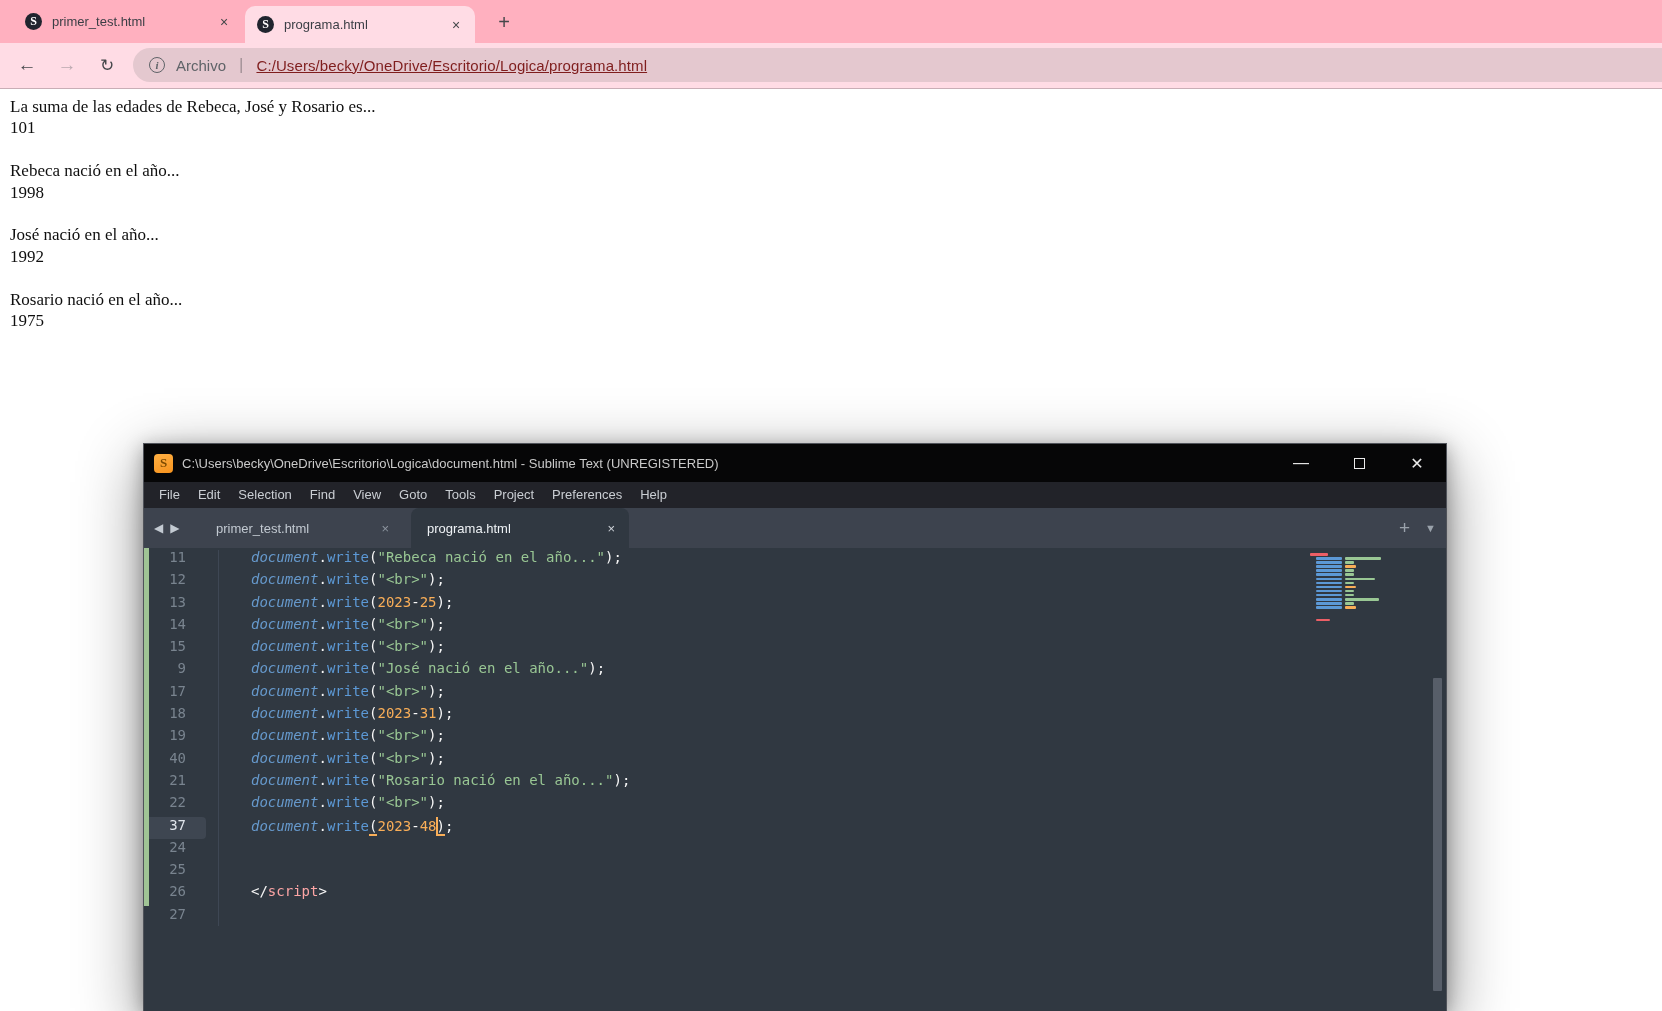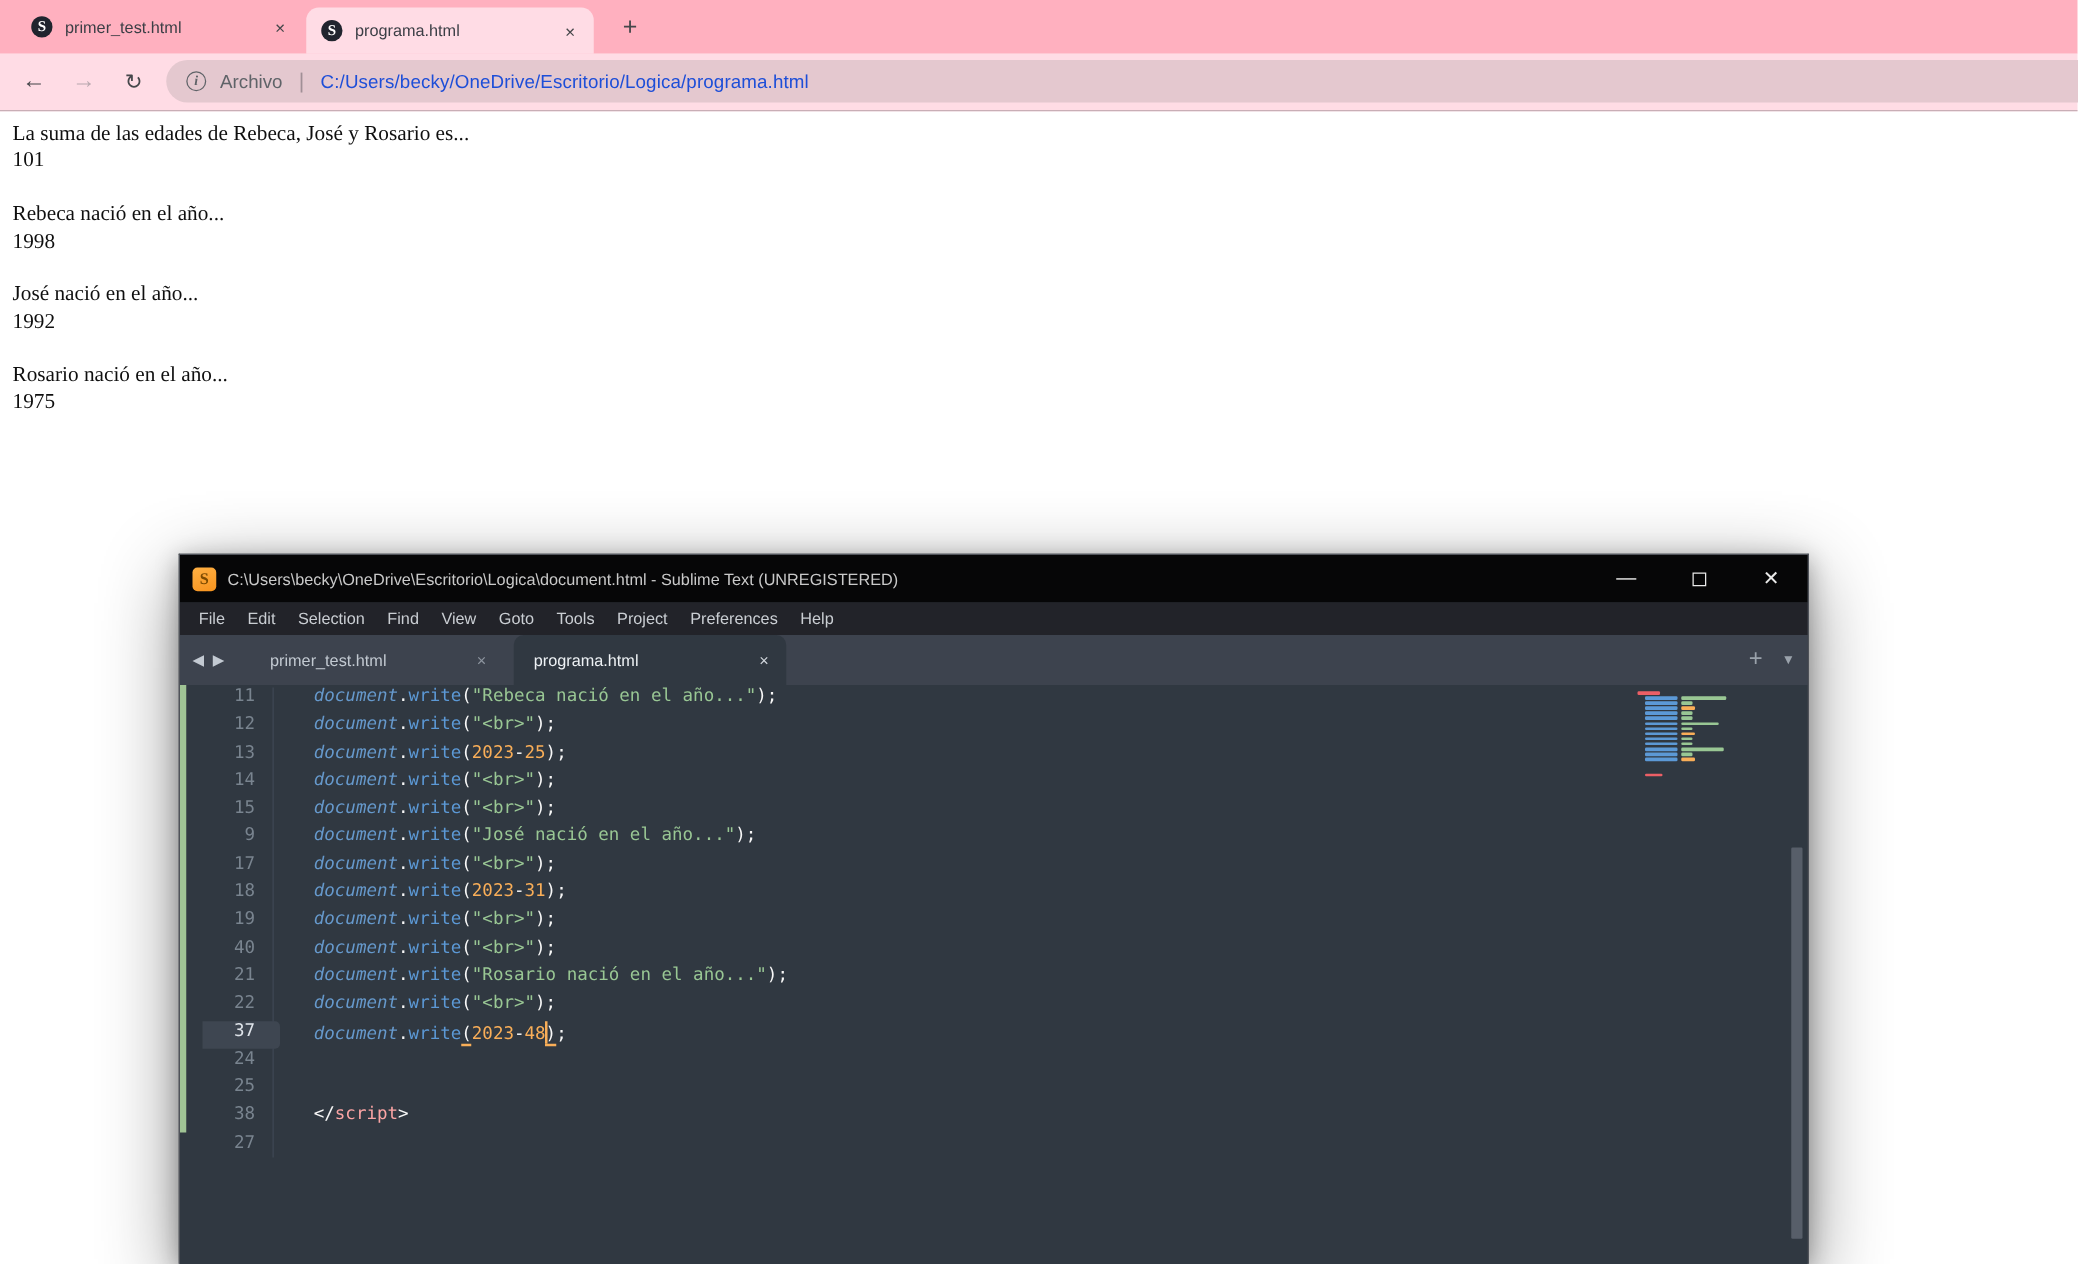--- a/index.html
+++ b/index.html
@@ -24,21 +24,21 @@
   .nav-ic { position:absolute; top:7px; width:30px; height:30px; display:flex; align-items:center;
             justify-content:center; font-size:19px; color:#46474b; border-radius:50%; }
   .nav-back { left:12px; } .nav-fwd { left:52px; color:#bba9b0; } .nav-reload { left:92px; font-size:17px; }
   .omnibox { position:absolute; left:133px; right:-30px; top:5px; height:34px; background:#e4c8cf;
              border-radius:17px; display:flex; align-items:center; font-size:15px; }
   .info-ic { width:16px; height:16px; border-radius:50%; border:1.5px solid #5f6368; color:#5f6368;
              display:flex; align-items:center; justify-content:center;
              font:italic bold 11px "Liberation Serif", serif; margin:0 11px 0 16px; flex:0 0 auto; }
   .scheme { color:#5f6368; }
   .omni-sep { color:#a08f96; margin:0 13px; font-size:17px; font-weight:100; }
-  .url { color:#1d4ed8; letter-spacing:.1px; }
+  .url { color:#7f1d1d; letter-spacing:.1px;text-decoration:underline; }
   .page { position:absolute; left:0; top:90px; width:1662px; height:921px; background:#fff; }
   .page-text { position:absolute; left:10px; top:6px; font:17px/21.4px "Liberation Serif", serif;
                color:#0f0f0f; white-space:pre-line; }
 
   
   .st-window { position:absolute; left:143px; top:443px; width:1304px; height:568px;
                background:#303841; box-shadow:0 18px 60px rgba(0,0,0,.45), 0 4px 18px rgba(0,0,0,.3);
                border:1px solid #50535a; border-bottom:none; }
   .st-titlebar { position:absolute; left:0; top:0; width:100%; height:38px; background:#060607;
                  display:flex; align-items:center; }
@@ -63,21 +63,21 @@
   .st-tab1 .st-tab-label { color:#c2c9d1; }
   .st-tab2 { left:267px; width:218px; background:#303841; border-radius:8px 8px 0 0; padding:0 14px 0 16px; }
   .st-tab2 .st-tab-label { color:#eef2f5; }
   .st-tab2 .st-tab-close { color:#cfd4da; }
   .st-tab-extra { position:absolute; right:10px; top:0; height:40px; display:flex; align-items:center; gap:15px;
                   color:#9aa2ab; }
   .st-plus { font-size:19px; } .st-caret { font-size:11px; }
 
   .st-editor { position:absolute; left:0; top:104px; width:100%; height:464px; background:#303841; overflow:hidden; }
   .diff-strip { position:absolute; left:0; top:0; width:5px; height:358px; background:#a0c495; z-index:3; }
-  .gutter { position:absolute; left:18px; top:0; width:62px; padding-top:1px; z-index:2; }
+  .gutter { position:absolute; left:0; top:0; width:62px; padding-top:1px; z-index:2; }
   .ln { height:22.3px; line-height:22.3px; text-align:right; padding-right:20px;
         font:14px "DejaVu Sans Mono", monospace; color:#79848f; }
   .ln.cur { background:#3e4651; border-radius:0 4px 4px 0; color:#dfe4ea; }
   .indent-guide { position:absolute; left:74px; top:2px; width:1px; height:376px; background:#3e4754; }
   .code { position:absolute; left:107px; top:0; padding-top:1px; z-index:1; }
   .line { height:22.3px; line-height:22.3px; font:14px "DejaVu Sans Mono", monospace; white-space:pre; }
   .tk-d { color:#6699cc; font-style:italic; }
   .tk-f { color:#5c99d6; }
   .tk-p { color:#f7f7f7; }
   .tk-u { color:#f7f7f7; border-bottom:2px solid #f9ae58; }
@@ -194,21 +194,21 @@
         <div class="ln">9</div>
         <div class="ln">17</div>
         <div class="ln">18</div>
         <div class="ln">19</div>
         <div class="ln">40</div>
         <div class="ln">21</div>
         <div class="ln">22</div>
         <div class="ln cur">37</div>
         <div class="ln">24</div>
         <div class="ln">25</div>
-        <div class="ln">38</div>
+        <div class="ln">26</div>
         <div class="ln">27</div>
       </div>
     <div class="indent-guide"></div>
     <div class="code">
         <div class="line"><span class="tk-d">document</span><span class="tk-p">.</span><span class="tk-f">write</span><span class="tk-p">(</span><span class="tk-s">"Rebeca nació en el año..."</span><span class="tk-p">)</span><span class="tk-p">;</span></div>
         <div class="line"><span class="tk-d">document</span><span class="tk-p">.</span><span class="tk-f">write</span><span class="tk-p">(</span><span class="tk-s">"&lt;br&gt;"</span><span class="tk-p">)</span><span class="tk-p">;</span></div>
         <div class="line"><span class="tk-d">document</span><span class="tk-p">.</span><span class="tk-f">write</span><span class="tk-p">(</span><span class="tk-n">2023</span><span class="tk-o">-</span><span class="tk-n">25</span><span class="tk-p">)</span><span class="tk-p">;</span></div>
         <div class="line"><span class="tk-d">document</span><span class="tk-p">.</span><span class="tk-f">write</span><span class="tk-p">(</span><span class="tk-s">"&lt;br&gt;"</span><span class="tk-p">)</span><span class="tk-p">;</span></div>
         <div class="line"><span class="tk-d">document</span><span class="tk-p">.</span><span class="tk-f">write</span><span class="tk-p">(</span><span class="tk-s">"&lt;br&gt;"</span><span class="tk-p">)</span><span class="tk-p">;</span></div>
         <div class="line"><span class="tk-d">document</span><span class="tk-p">.</span><span class="tk-f">write</span><span class="tk-p">(</span><span class="tk-s">"José nació en el año..."</span><span class="tk-p">)</span><span class="tk-p">;</span></div>

